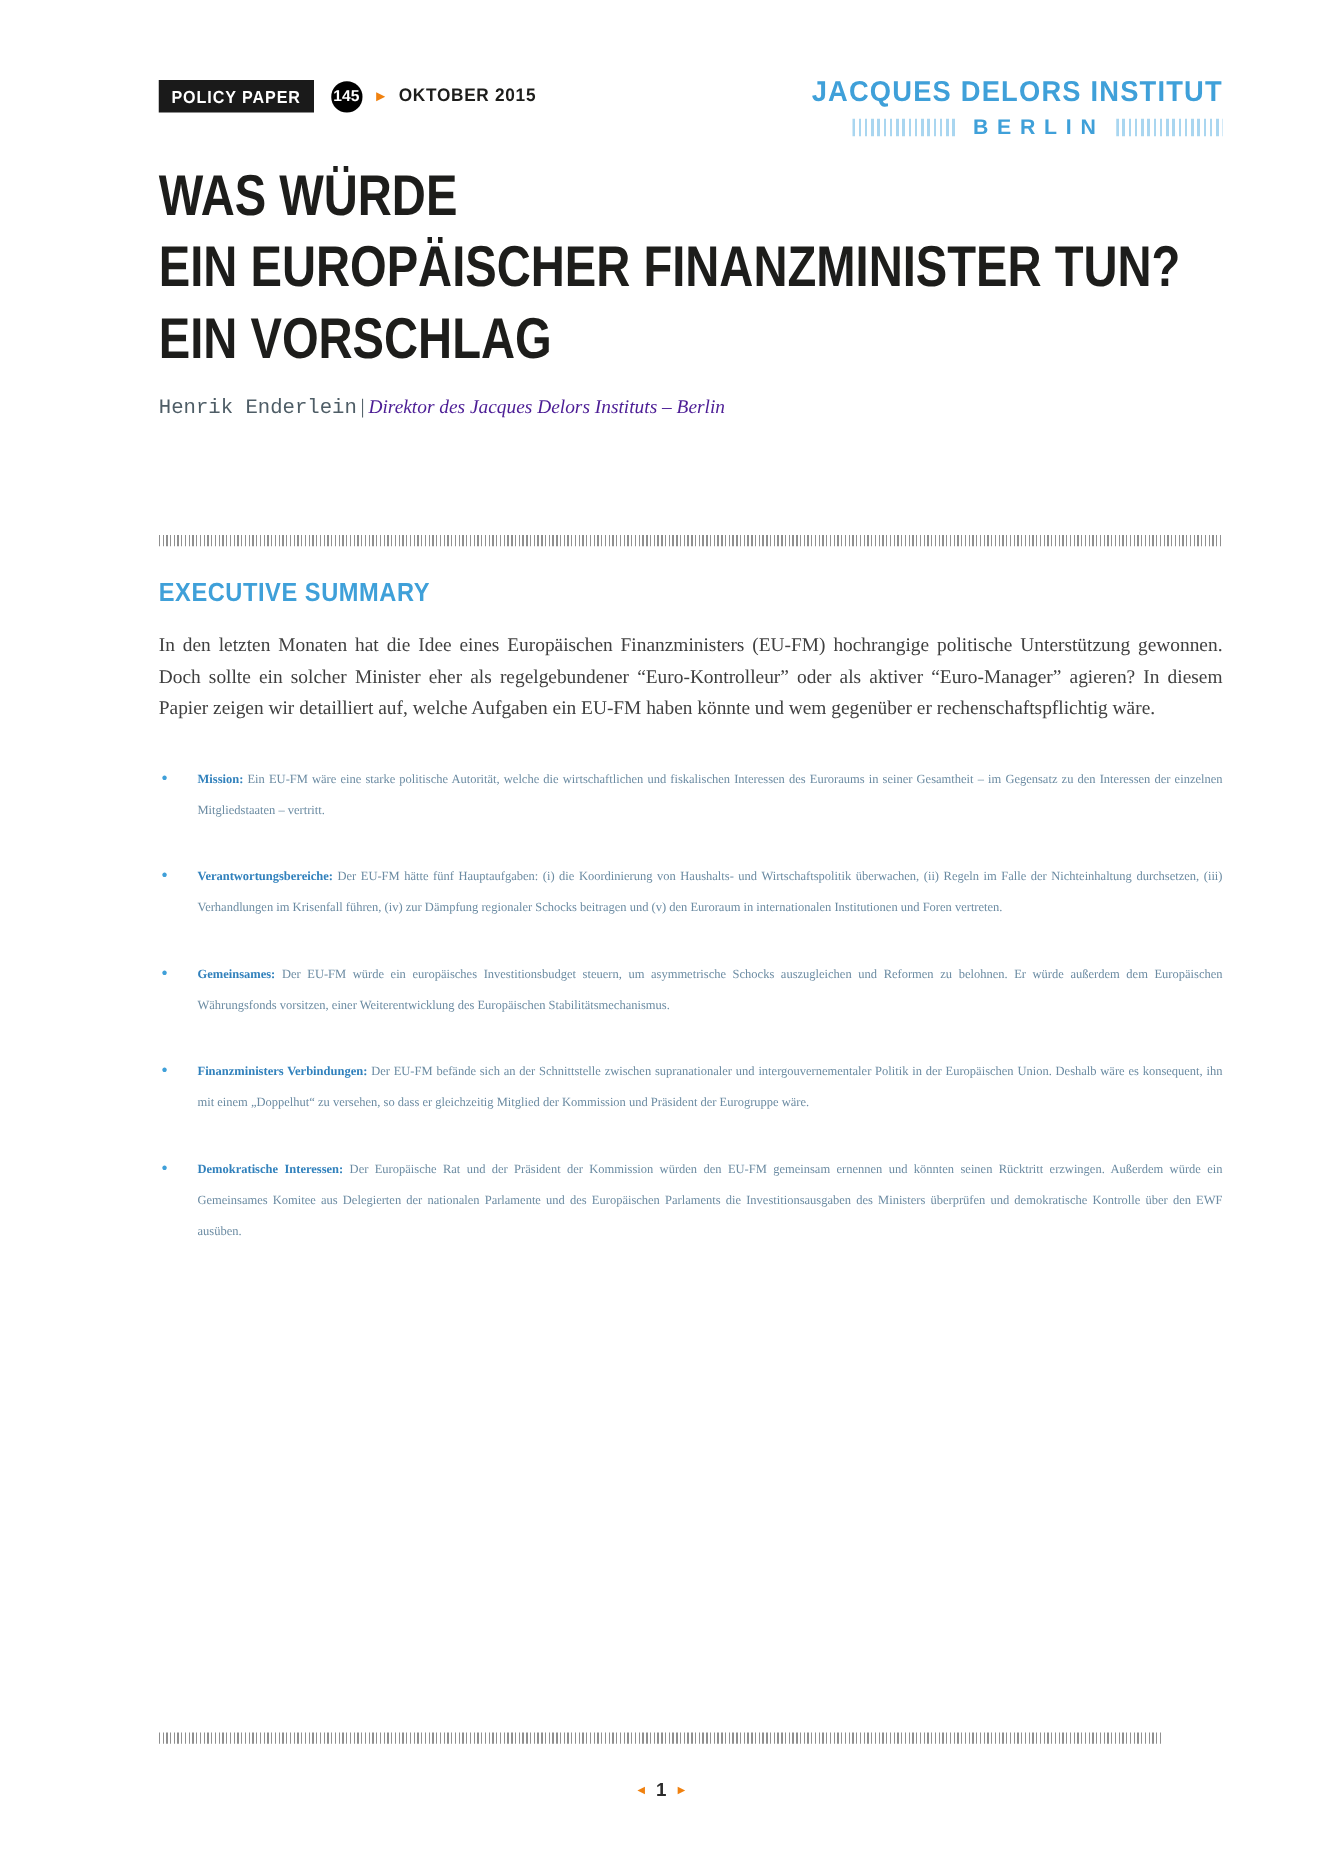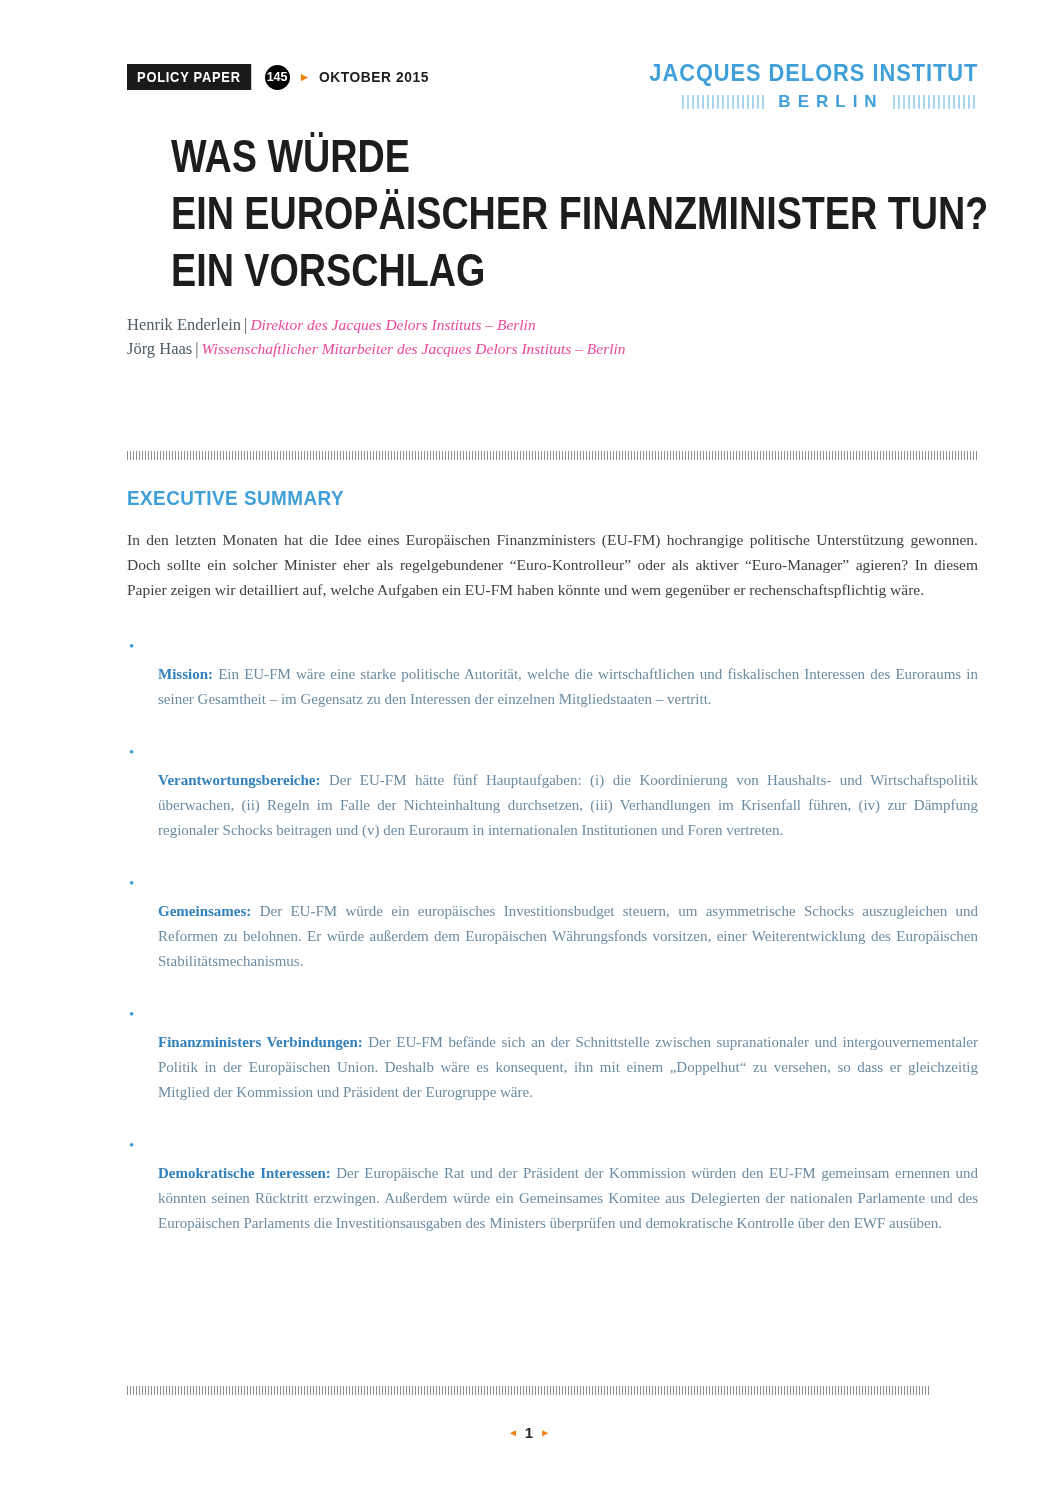--- a/index.html
+++ b/index.html
@@ -39,31 +39,31 @@
   .brand-name {
     color: #3fa0d9; font-size: 23px; font-weight: 700; letter-spacing: 1px;
     display: inline-block; transform: scaleX(0.95); transform-origin: right; white-space: nowrap;
   }
   .brand-berlin-row { display: flex; align-items: center; gap: 9px; width: 296px; margin-left: auto; margin-top: 5px; text-align: center; }
   .hatch { flex: 1; height: 14px;
     background: repeating-linear-gradient(to right, #a9d6f0 0, #a9d6f0 2px, transparent 2px, transparent 5px); }
   .brand-city { color: #3fa0d9; font-size: 17px; font-weight: 700; letter-spacing: 7px; text-indent: 2px; white-space: nowrap; }
 
   
-  .title-block { margin-top: 16px; font-family: "Liberation Sans", sans-serif; color: #1d1d1b; margin-left: 44px; }
+  .title-block { margin-top: 16px; font-family: "Liberation Sans", sans-serif; color: #1d1d1b; }
   .title-line {
     display: block; font-size: 46px; font-weight: 700; line-height: 57px;
     transform: scaleX(0.82); transform-origin: left; white-space: nowrap;
   }
 
   
   .authors { margin-top: 14px; font-size: 16.5px; line-height: 24px; }
-  .author-name { color: #4e5d66; }
+  .author-name { color: #4e5d66; font-family: Liberation Mono, monospace; }
   .author-sep { color: #4e5d66; padding: 0 3px; }
-  .author-role { color: #ec4899; font-style: italic; font-size: 15.5px; }
+  .author-role { color: #4c1d95; font-style: italic; font-size: 15.5px; }
 
   
   .ribbon { height: 9px;
     background: repeating-linear-gradient(to right, #8f8f8f 0, #8f8f8f 1px, transparent 1px, transparent 3px); }
   .ribbon-top { margin-top: 90px; }
   .ribbon-bottom { position: absolute; left: 127px; right: 128px; top: 1386px; }
 
   
   .summary-heading {
     margin-top: 26px;
@@ -71,21 +71,21 @@
     color: #3fa0d9; font-size: 21px; font-weight: 700; letter-spacing: 0.5px;
     display: inline-block; transform: scaleX(0.9); transform-origin: left; white-space: nowrap;
   }
   .intro {
     margin-top: 17px;
     font-size: 15.5px; line-height: 25px; text-align: justify; color: #404040;
   }
   .bullets { margin-top: 32px; }
   .bullet { display: flex; margin-bottom: 28px; }
   .bullet-dot { width: 31px; flex: none; color: #3fa0d9; font-size: 15px; line-height: 25px; padding-left: 2px; }
-  .bullet-body { flex: 1; font-size: 15px; line-height: 25px; text-align: justify; color: #6b8ba2; margin-top: 28px; }
+  .bullet-body { flex: 1; font-size: 10px; line-height: 25px; text-align: justify; color: #6b8ba2; }
   .bullet-label { color: #3181bc; font-weight: 700; }
 
   
   .footer {
     position: absolute; top: 1424px; left: 0; width: 100%;
     display: flex; align-items: center; justify-content: center; gap: 7px;
     font-family: "Liberation Sans", sans-serif;
   }
   .footer .pg-arrow { color: #f0810f; font-size: 10px; line-height: 1; }
   .footer .pg-num { color: #2b2b2b; font-size: 15px; font-weight: 700; }
@@ -120,23 +120,20 @@
     <h1 class="title-block">
       <span class="title-line">WAS WÜRDE</span>
       <span class="title-line">EIN EUROPÄISCHER FINANZMINISTER TUN?</span>
       <span class="title-line">EIN VORSCHLAG</span>
     </h1>
 
     
     <div class="authors">
       <div class="author-line">
         <span class="author-name">Henrik Enderlein</span><span class="author-sep">|</span><span class="author-role">Direktor des Jacques Delors Instituts – Berlin</span>
-      </div>
-      <div class="author-line">
-        <span class="author-name">Jörg Haas</span><span class="author-sep">|</span><span class="author-role">Wissenschaftlicher Mitarbeiter des Jacques Delors Instituts – Berlin</span>
       </div>
     </div>
 
     
     <div class="ribbon ribbon-top"></div>
 
     
     <h2 class="summary-heading">EXECUTIVE SUMMARY</h2>
 
     <p class="intro">In den letzten Monaten hat die Idee eines Europäischen Finanzministers (EU-FM) hochrangige politische Unterstützung gewonnen. Doch sollte ein solcher Minister eher als regelgebundener “Euro-Kontrolleur” oder als aktiver “Euro-Manager” agieren? In diesem Papier zeigen wir detailliert auf, welche Aufgaben ein EU-FM haben könnte und wem gegenüber er rechenschaftspflichtig wäre.</p>

